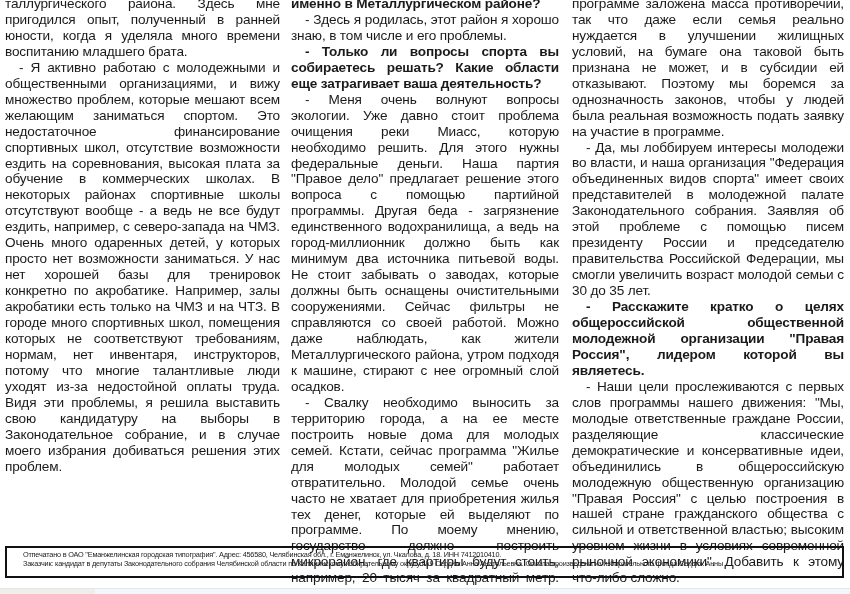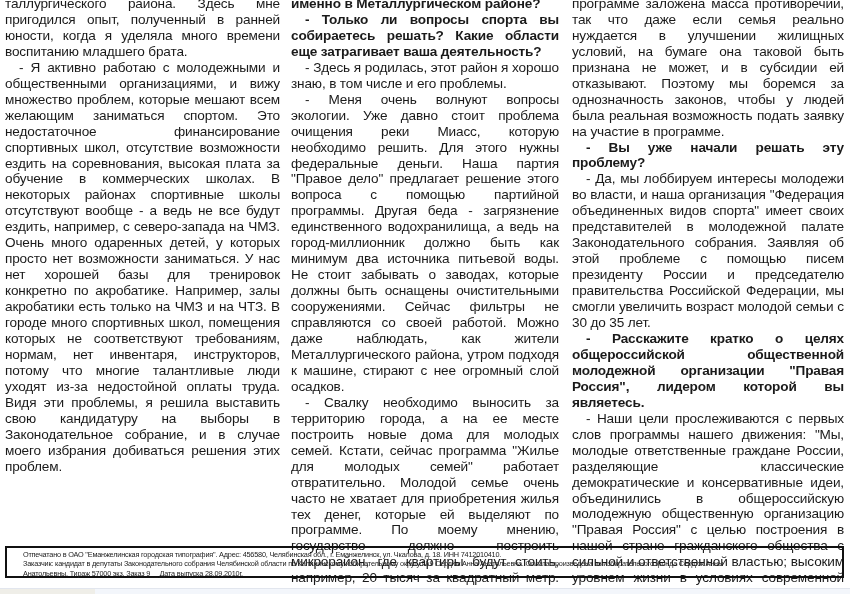--- a/index.html
+++ b/index.html
@@ -38,33 +38,31 @@
 </head>
 <body>
 
 <div class="page">
   <div class="col col-1">
       <p class="para noindent">таллургического района. Здесь мне пригодился опыт, полученный в ранней юности, когда я уделяла много времени воспитанию младшего брата.</p>
       <p class="para">- Я активно работаю с молодежными и общественными организациями, и вижу множество проблем, которые мешают всем желающим заниматься спортом. Это недостаточное финансирование спортивных школ, отсутствие возможности ездить на соревнования, высокая плата за обучение в коммерческих школах. В некоторых районах спортивные школы отсутствуют вообще - а ведь не все будут ездить, например, с северо-запада на ЧМЗ. Очень много одаренных детей, у которых просто нет возможности заниматься. У нас нет хорошей базы для тренировок конкретно по акробатике. Например, залы акробатики есть только на ЧМЗ и на ЧТЗ. В городе много спортивных школ, помещения которых не соответствуют требованиям, нормам, нет инвентаря, инструкторов, потому что многие талантливые люди уходят из-за недостойной оплаты труда. Видя эти проблемы, я решила выставить свою кандидатуру на выборы в Законодательное собрание, и в случае моего избрания добиваться решения этих проблем.</p>
     </div>
   <div class="col col-2">
       <p class="para q noindent">именно в Металлургическом районе?</p>
+      <p class="para">- Здесь я родилась, этот район я хорошо знаю, в том числе и его проблемы.</p>
       <p class="para q">- Только ли вопросы спорта вы собираетесь решать? Какие области еще затрагивает ваша деятельность?</p>
-      <p class="para">- Здесь я родилась, этот район я хорошо знаю, в том числе и его проблемы.</p>
       <p class="para">- Меня очень волнуют вопросы экологии. Уже давно стоит проблема очищения реки Миасс, которую необходимо решить. Для этого нужны федеральные деньги. Наша партия "Правое дело" предлагает решение этого вопроса с помощью партийной программы. Другая беда - загрязнение единственного водохранилища, а ведь на город-миллионник должно быть как минимум два источника питьевой воды. Не стоит забывать о заводах, которые должны быть оснащены очистительными сооружениями. Сейчас фильтры не справляются со своей работой. Можно даже наблюдать, как жители Металлургического района, утром подходя к машине, стирают с нее огромный слой осадков.</p>
       <p class="para">- Свалку необходимо выносить за территорию города, а на ее месте построить новые дома для молодых семей. Кстати, сейчас программа "Жилье для молодых семей" работает отвратительно. Молодой семье очень часто не хватает для приобретения жилья тех денег, которые ей выделяют по программе. По моему мнению, государство должно построить микрорайон, где квартиры будут стоить, например, 20 тысяч за квадратный метр. Очевидно, что решить эту про-</p>
     </div>
   <div class="col col-3" style="top: -20px;">
   <p class="para noindent">блему можно только комплексно. В самой программе заложена масса противоречий, так что даже если семья реально нуждается в улучшении жилищных условий, на бумаге она таковой быть признана не может, и в субсидии ей отказывают. Поэтому мы боремся за однозначность законов, чтобы у людей была реальная возможность подать заявку на участие в программе.</p>
-      <p class="para q">- Вы уже начали решать эту проблему?</p>
       <p class="para">- Да, мы лоббируем интересы молодежи во власти, и наша организация "Федерация объединенных видов спорта" имеет своих представителей в молодежной палате Законодательного собрания. Заявляя об этой проблеме с помощью писем президенту России и председателю правительства Российской Федерации, мы смогли увеличить возраст молодой семьи с 30 до 35 лет.</p>
       <p class="para q">- Расскажите кратко о целях общероссийской общественной молодежной организации "Правая Россия", лидером которой вы являетесь.</p>
       <p class="para">- Наши цели прослеживаются с первых слов программы нашего движения: "Мы, молодые ответственные граждане России, разделяющие классические демократические и консервативные идеи, объединились в общероссийскую молодежную общественную организацию "Правая Россия" с целью построения в нашей стране гражданского общества с сильной и ответственной властью; высоким уровнем жизни в условиях современной рыночной экономики". Добавить к этому что-либо сложно.</p>
     </div>
 
   <div class="imprint">
     <div class="imprint-line">Отпечатано в ОАО "Еманжелинская городская типография". Адрес: 456580, Челябинская обл., г. Еманжелинск, ул. Чкалова, д. 18. ИНН 7412010410.</div>
     <div class="imprint-line">Заказчик: кандидат в депутаты Законодательного собрания Челябинской области по Калининскому избирательному округу №9 Сердюк Анна Анатольевна. Оплата произведена из избирательного фонда Сердюк Анны</div>
-    <div class="imprint-line">Анатольевны. Тираж 57000 экз. Заказ 9__ Дата выпуска 28.09.2010г.</div>
   </div>
 
   <div class="bottom-strip"></div>
 </div>
 
 </body></html>

